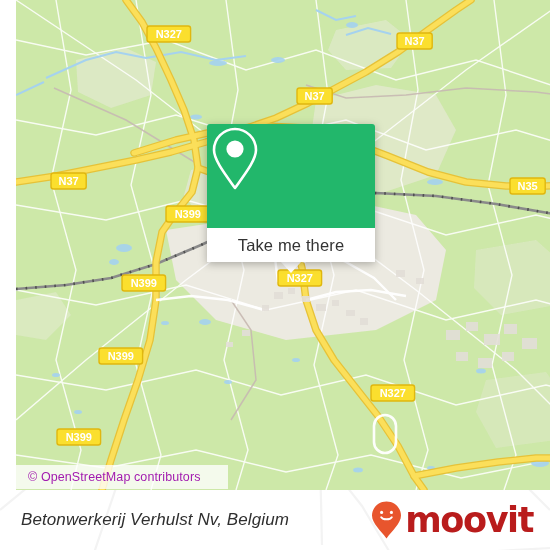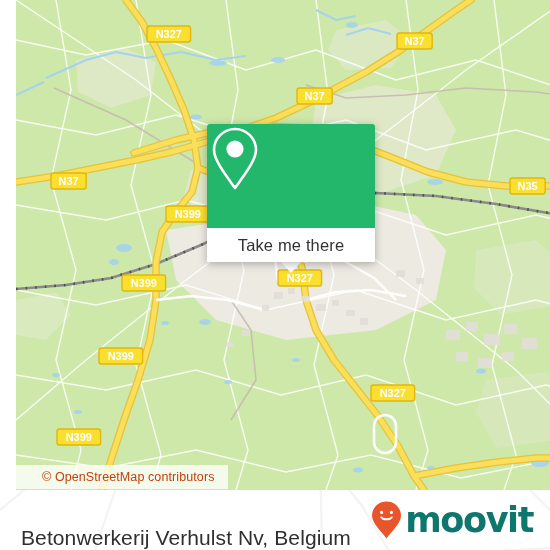--- a/index.html
+++ b/index.html
@@ -15,21 +15,21 @@
   .map svg{position:absolute;left:0;top:0;}
 
   
   .attrib{
     position:absolute;left:0;top:465px;width:212px;height:24px;
     background:rgba(255,255,255,0.78);
     display:flex;align-items:center;
     z-index:30;
   }
   .attrib span{
-    font-size:12.5px;color:#c2410c;padding-left:26px;letter-spacing:.1px;
+    font-size:12.5px;color:#a21caf;padding-left:12px;letter-spacing:.1px;
     white-space:nowrap;
   }
 
   
   .card{
     position:absolute;left:191px;top:124px;width:168px;height:173px;
     border-radius:3px;overflow:visible;z-index:40;
     filter:drop-shadow(0 2px 4px rgba(0,0,0,.28));
   }
   .card-inner{position:absolute;inset:0;border-radius:3px;overflow:hidden;}
@@ -51,28 +51,28 @@
   }
   .tail-wrap{position:absolute;left:191px;top:0;width:168px;height:0;z-index:40;}
 
   
   .footer{
     position:absolute;left:0;top:490px;width:550px;height:60px;
     background:#ffffff;overflow:hidden;
   }
   .footer-bg{position:absolute;left:0;top:-400px;opacity:.055;}
   .footer-text{
-    position:absolute;left:21px;top:0;height:60px;display:flex;align-items:flex-end;
-    font-size:21px;color:#2f2f2f;letter-spacing:.1px;white-space:nowrap;
+    position:absolute;left:21px;top:0;height:60px;display:flex;align-items:center;
+    font-size:17px;color:#2f2f2f;letter-spacing:.1px;white-space:nowrap;font-style:italic;
   }
   .brand{
     position:absolute;right:17px;top:0;height:60px;display:flex;align-items:center;gap:2px;
   }
   .brand-word{
-    font-size:35px;font-weight:700;color:#0f766e;letter-spacing:-1.4px;
+    font-size:35px;font-weight:700;color:#b91c1c;letter-spacing:-1.4px;
     font-family:"DejaVu Sans","Liberation Sans",sans-serif;line-height:1;
   }
 </style>
 </head>
 <body>
 
 <div id="app">
 
   <div class="map">
     <svg width="550" height="490" viewBox="0 0 550 490">

